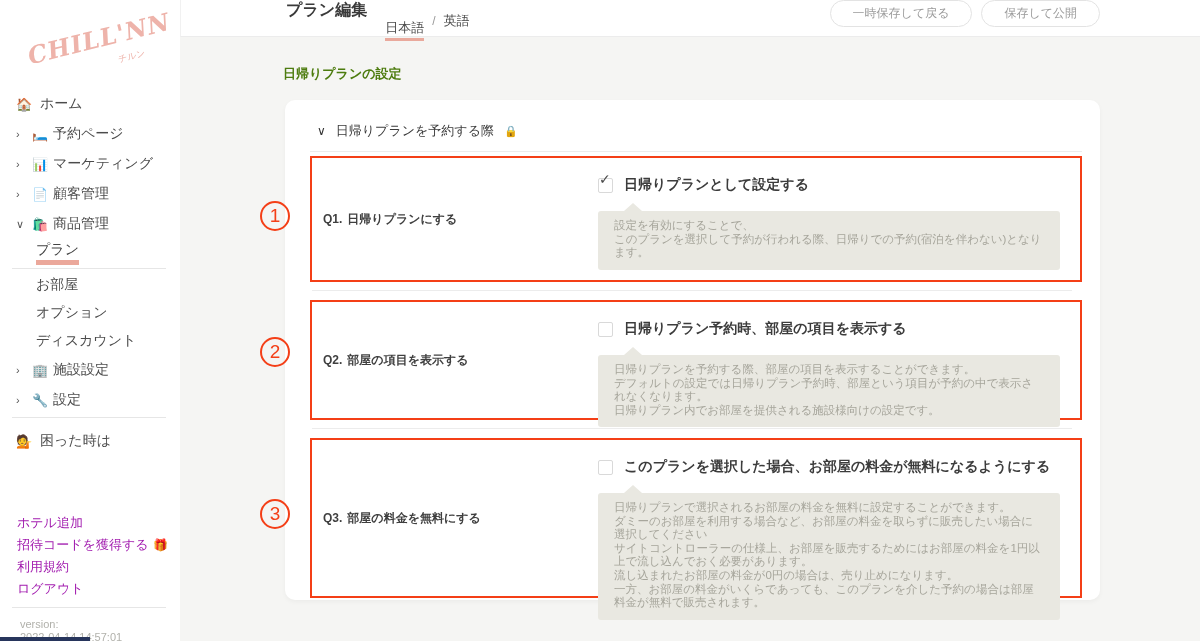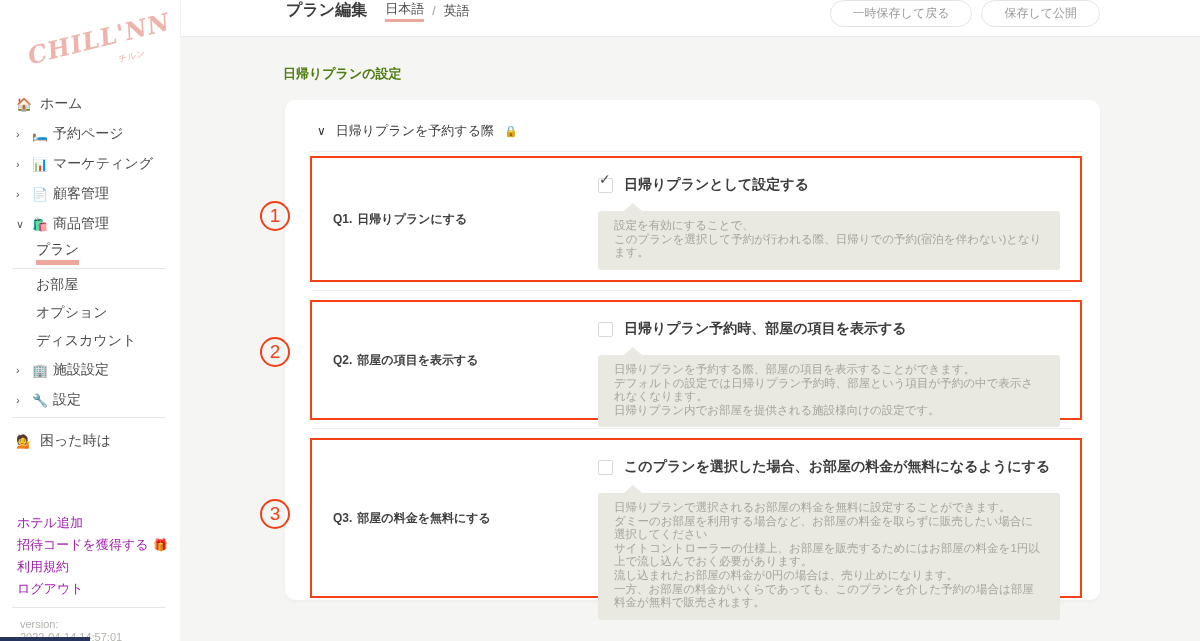--- a/index.html
+++ b/index.html
@@ -28,21 +28,21 @@
   .side-link .gift { margin-left:5px; font-size:12px; }
   .version { padding:8px 0 0 20px; font-size:11px; line-height:13px; color:#b1b1ab; }
   .bottom-bar { position:absolute; left:0; bottom:0; width:90px; height:4px; background:#27355c; }
 
   
   .main { position:absolute; left:180px; top:0; width:1020px; height:641px; background:#f5f5f3; }
   .topbar { height:37px; background:#fff; border-bottom:1px solid #ececec; border-left:1px solid #f1f1f1;
             display:flex; align-items:flex-start; padding:0 100px 0 105px; }
   .page-title { font-size:16px; font-weight:bold; color:#3a3a3a; }
   .langs { display:flex; align-items:center; margin-left:18px; gap:8px; font-size:13px; }
-  .lang-ja { color:#4a4a4a; border-bottom:3px solid #e9a99c; padding-bottom:1px; cursor:pointer; }
+  .lang-ja { color:#4a4a4a; border-bottom:3px solid #e9a99c; padding-bottom:1px; cursor:pointer;margin-top:19px; }
   .lang-sep { color:#9a9a9a; font-size:12px; }
   .lang-en { color:#4a4a4a; cursor:pointer; }
   .topbar-buttons { margin-left:auto; display:flex; gap:9px; }
   .pill { height:27px; padding:0 22px; border:1px solid #e3e3e3; border-radius:14px; background:#fff;
           color:#9b9b9b; font-size:12px; display:flex; align-items:center; cursor:pointer; white-space:nowrap; }
 
   .content { padding:28px 100px 0 103px; }
   .section-title { font-size:13px; font-weight:bold; color:#4d7c0f; }
   .card { margin-top:17px; margin-left:2px; width:815px; height:500px; background:#fff; border-radius:10px;
           box-shadow:0 2px 5px rgba(0,0,0,0.04); padding:18px 18px 16px 25px; position:relative; }
@@ -53,21 +53,21 @@
 
   .qbox { position:relative; border:2px solid #f43f17; display:flex; margin-top:4px; }
   .qbox.q1 { height:126px; }
   .qbox.q2 { height:120px; }
   .qbox.q3 { height:160px; }
   .qcircle { position:absolute; left:-52px; width:30px; height:30px; border:2px solid #f43f17; border-radius:50%;
              color:#f43f17; font-size:19px; display:flex; align-items:center; justify-content:center; }
   .q1 .qcircle { top:43px; }
   .q2 .qcircle { top:35px; }
   .q3 .qcircle { top:59px; }
-  .qlabel { width:286px; display:flex; align-items:center; padding-left:21px; font-size:12px;
+  .qlabel { width:286px; display:flex; align-items:center; padding-left:11px; font-size:12px;
             font-weight:600; color:#3f3f3f; }
   .qlabel .qno { margin-right:5px; font-weight:bold; }
   .qright { flex:1; padding-top:18px; }
   .checkrow { display:flex; align-items:center; gap:11px; margin-bottom:17px; }
   .checkbox { position:relative; width:15px; height:15px; border:1px solid #d9d9d9; border-radius:2px;
               background:#fff; flex:0 0 15px; cursor:pointer; }
   .checkbox .check { position:absolute; top:-8px; left:0; font-size:14px; font-weight:bold; color:#4a4a4a; }
   .checklabel { font-size:14px; font-weight:bold; color:#3c3c3c; }
   .tip { position:relative; width:462px; background:#e9e8e1; border-radius:3px;
          padding:8px 16px 10px; font-size:11.5px; line-height:13.6px; color:#a6a59b; }

